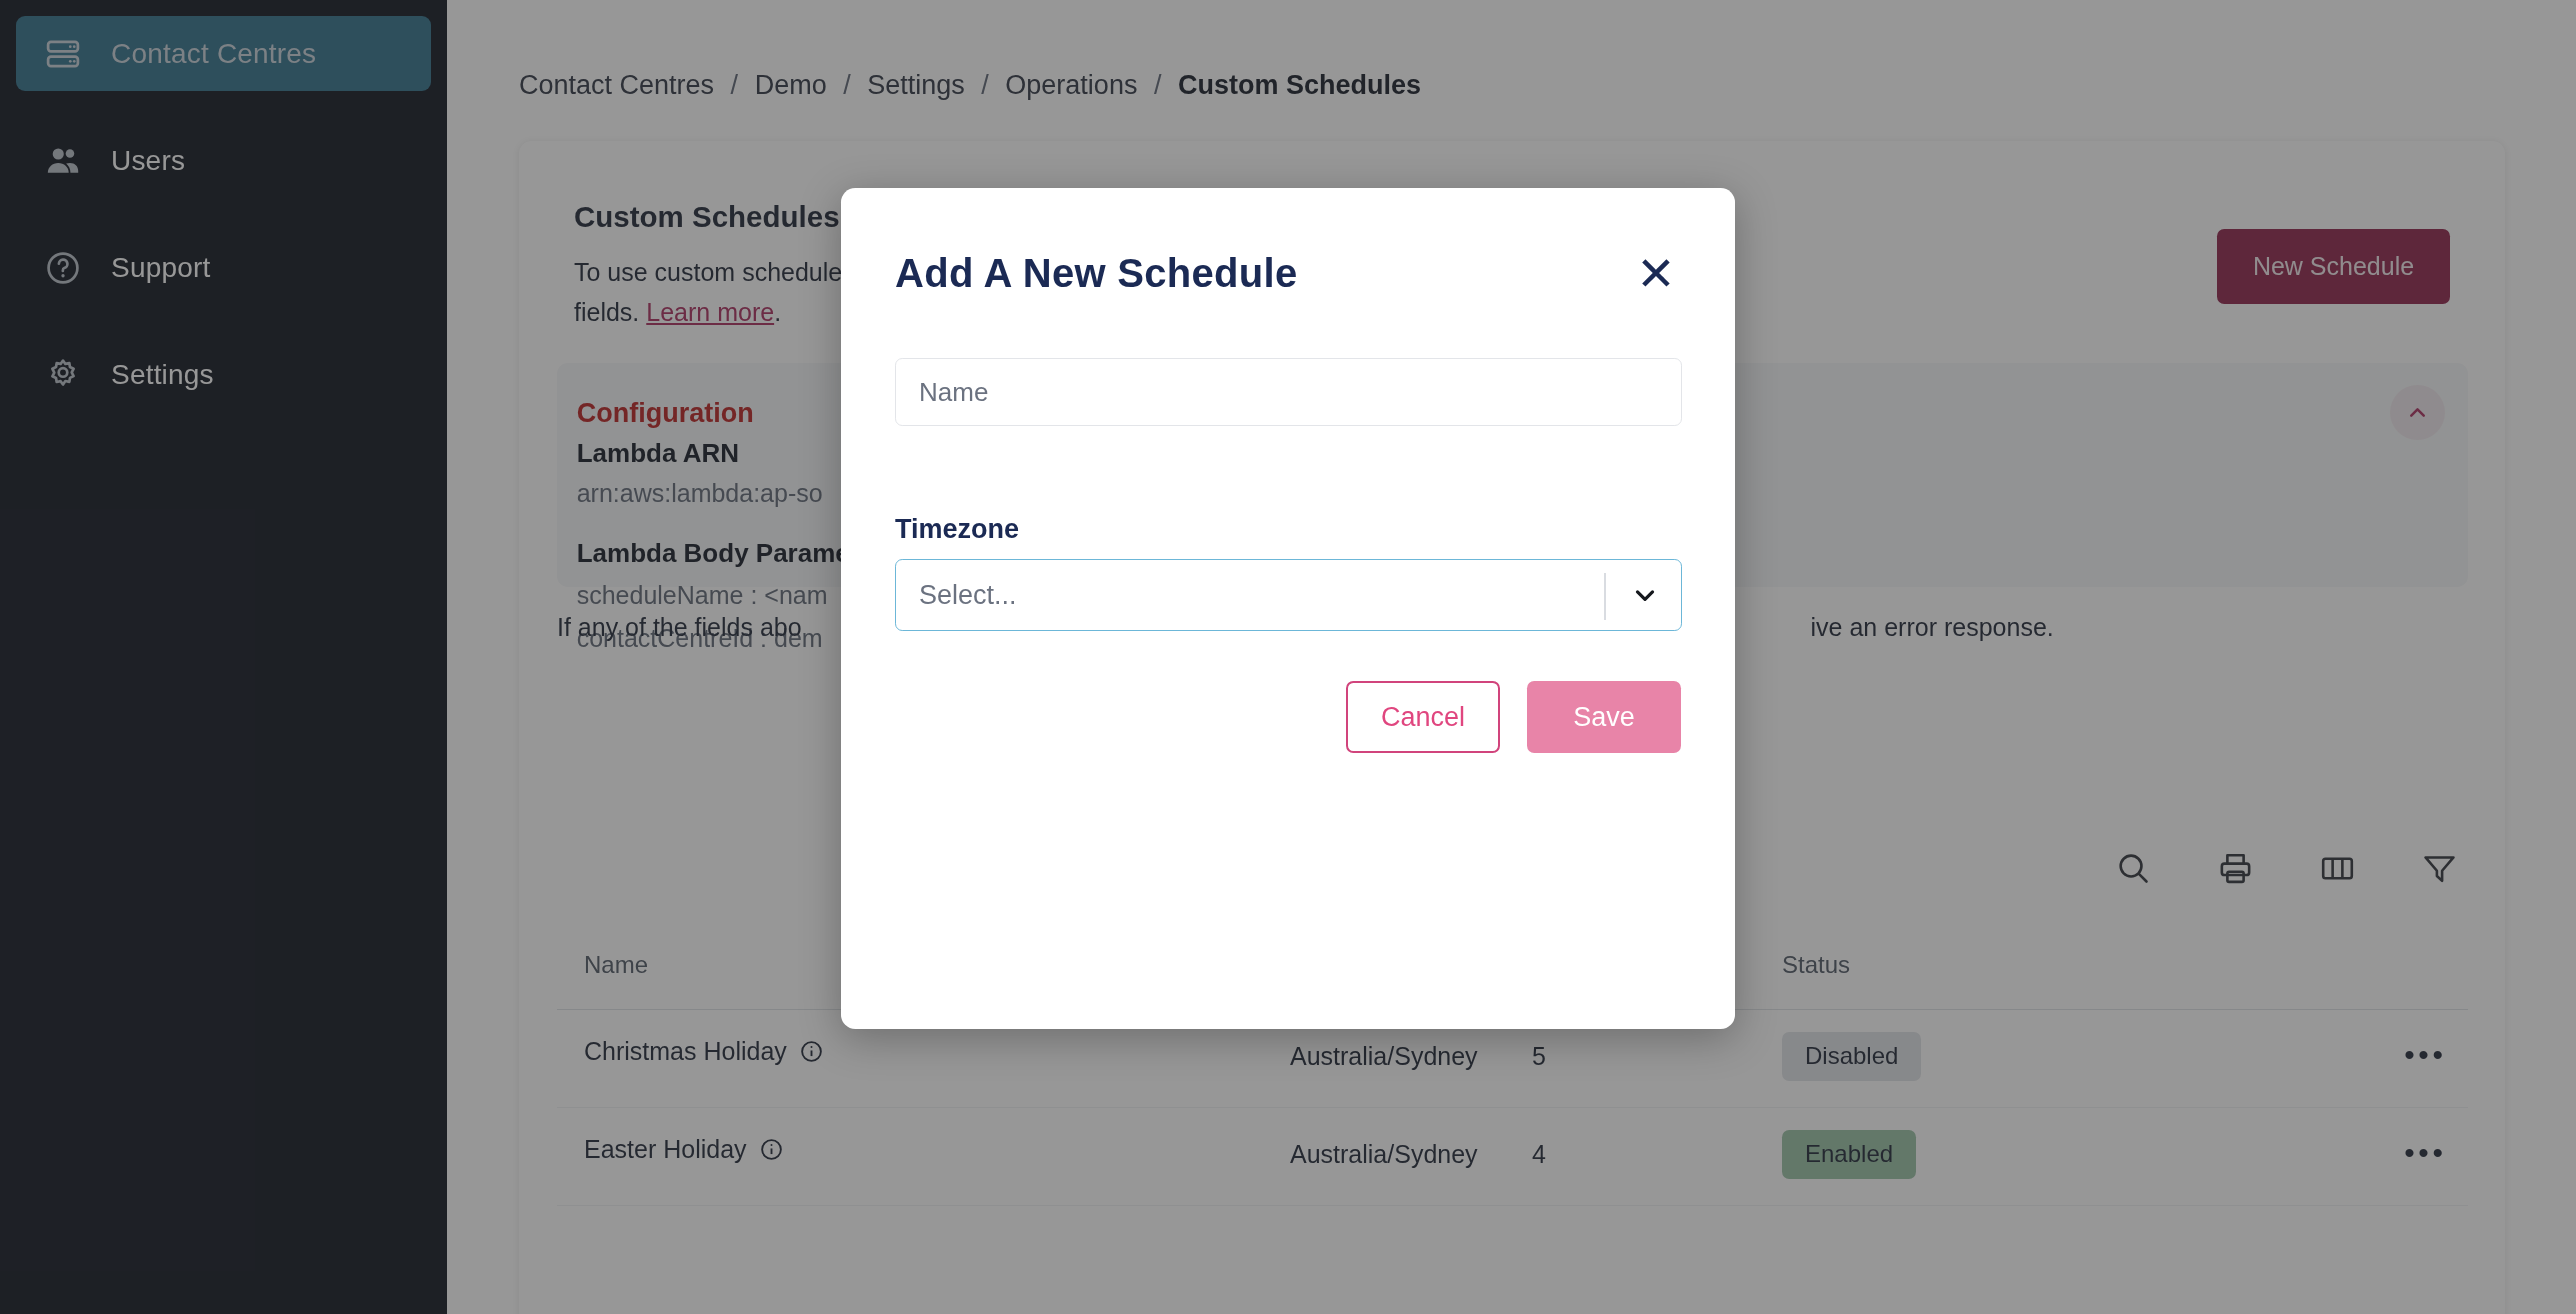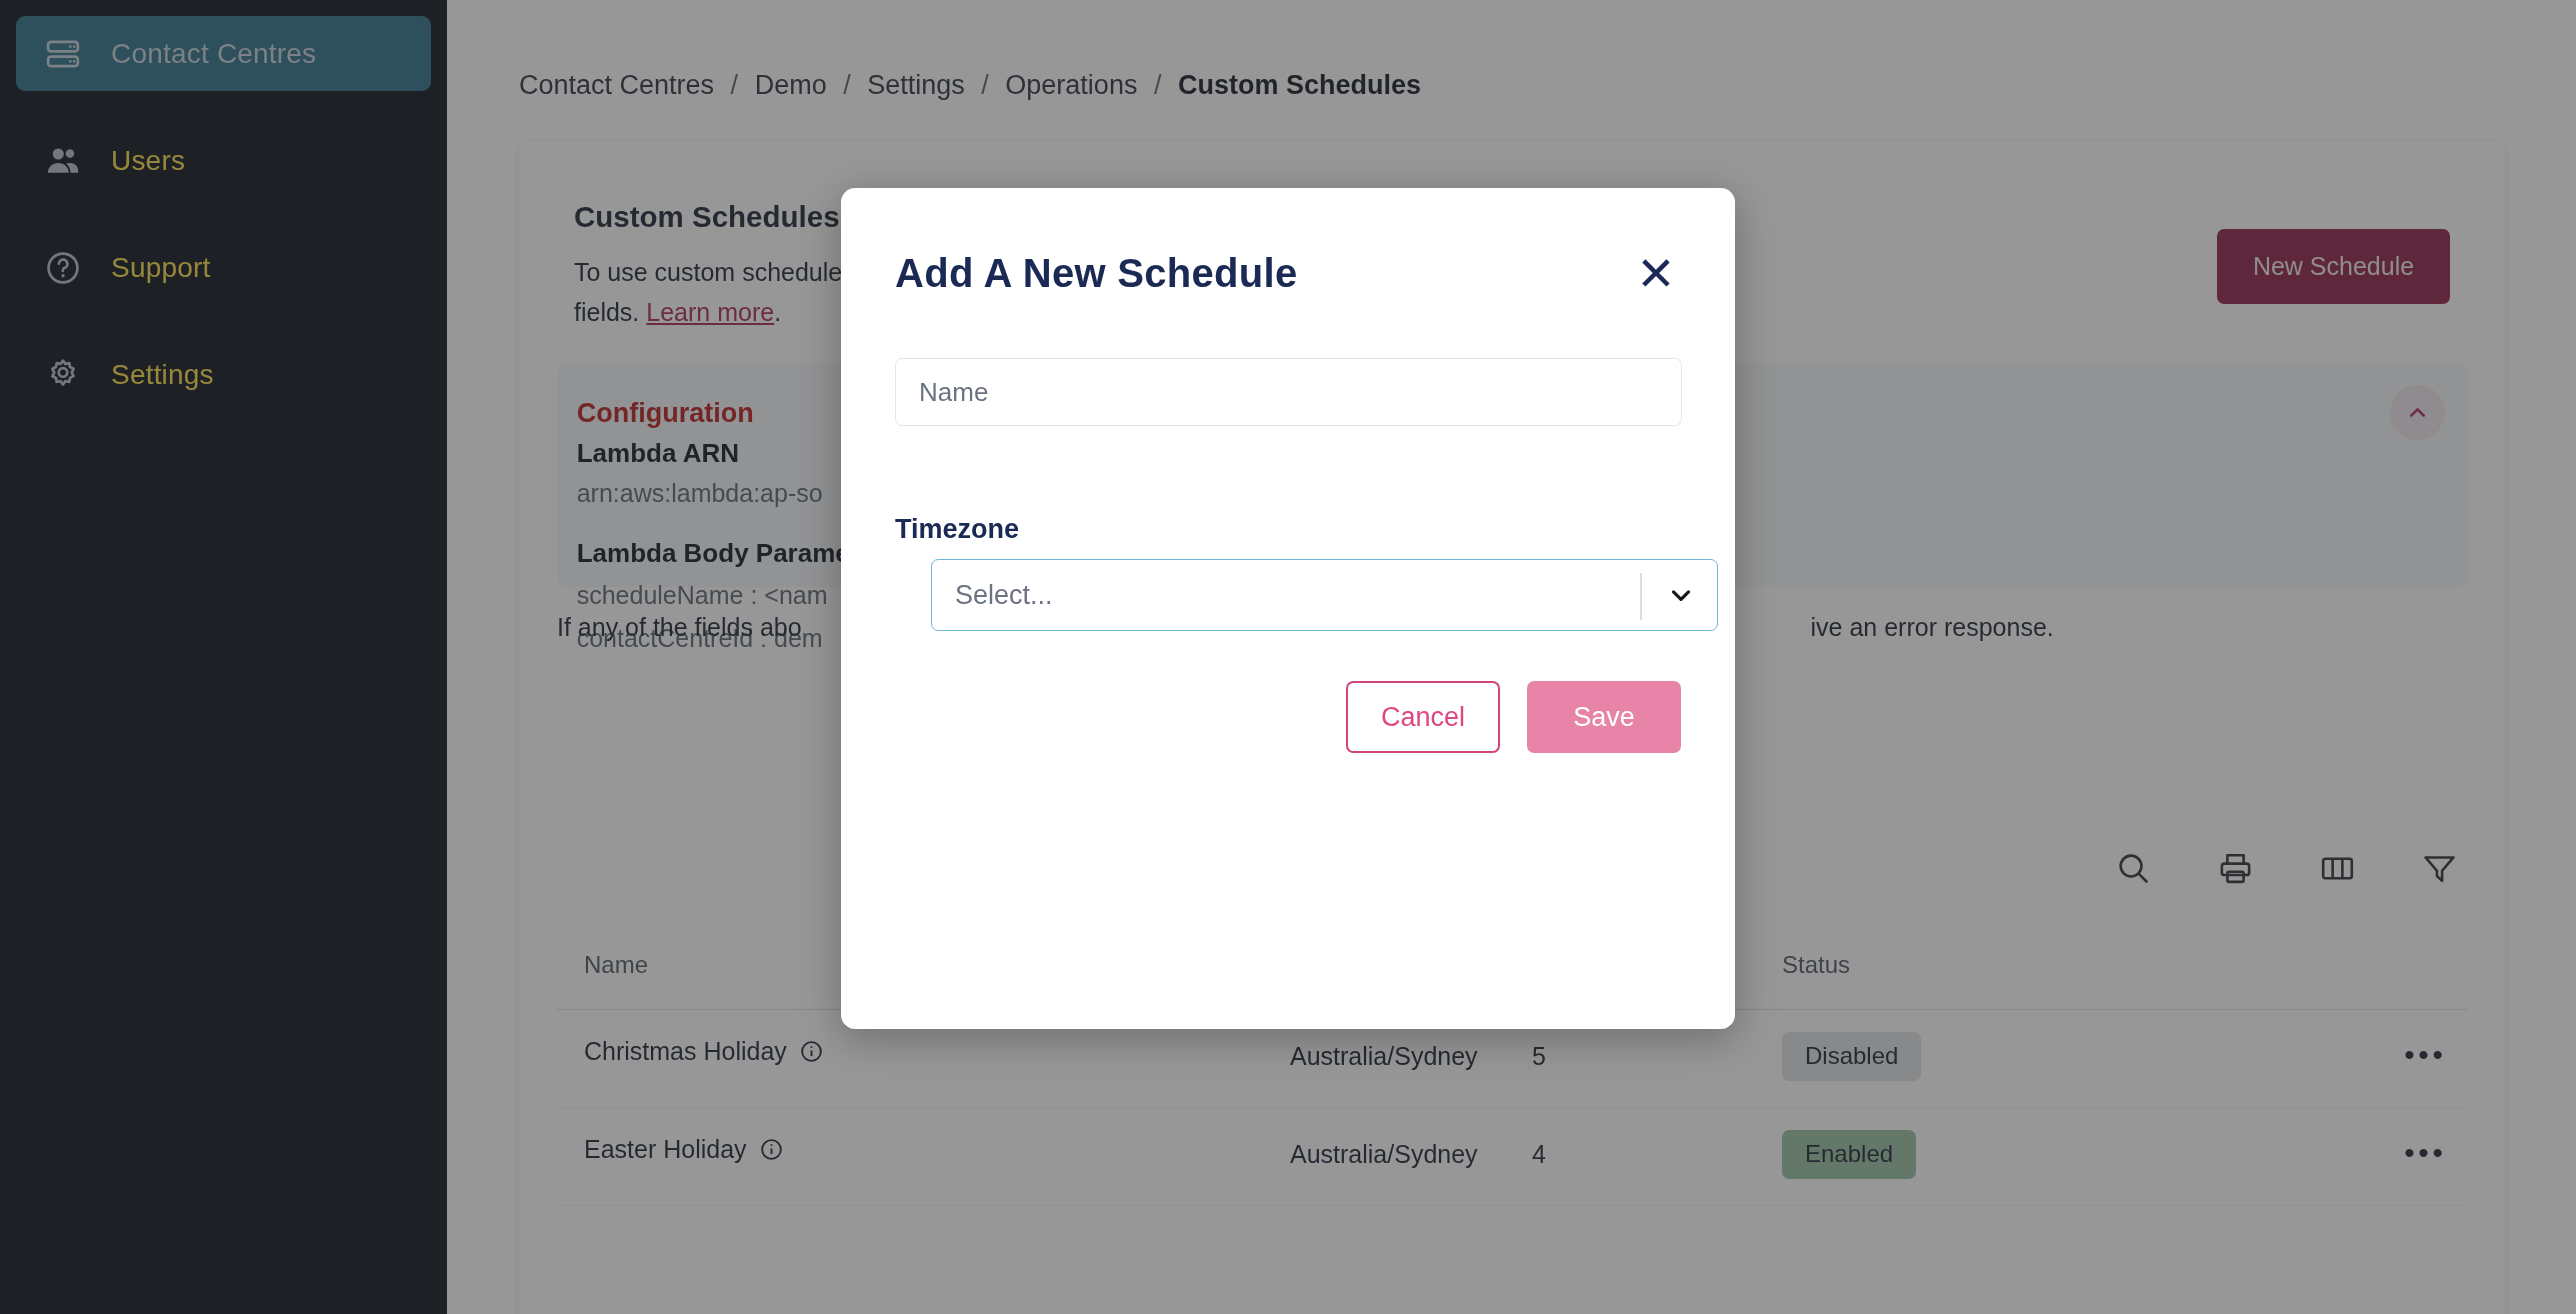--- a/index.html
+++ b/index.html
@@ -27,21 +27,21 @@
     background: #0b101b;
     padding-top: 16px;
     z-index: 2;
   }
   .nav-item {
     display: flex; align-items: center;
     height: 75px;
     margin: 0 16px 0 16px;
     padding-left: 27px;
     border-radius: 9px;
-    color: #fde047;
+    color: #ffffff;
     font-size: 28px;
     letter-spacing: 0.2px;
     cursor: pointer;
   }
   .nav-item.active { background: #2c6e89; color: #c9d2da; }
   .nav-icon {
     width: 39px; height: 39px;
     margin-right: 29px;
     display: flex; align-items: center; justify-content: center;
     flex: 0 0 auto;
@@ -213,21 +213,20 @@
   #tz-label {
     margin-top: 43px; margin-bottom: 14.3px;
     font-size: 27px; font-weight: bold; color: #1b2a54;
   }
   #tz-select {
     position: relative;
     width: 787px; height: 72px;
     border: 1.8px solid #6cb7d8; border-radius: 7.2px;
     display: flex; align-items: center;
     cursor: pointer;
-    margin-left: 36px;
   }
   #tz-placeholder {
     font-size: 27px; color: #6b7280; padding-left: 23px;
   }
   #tz-divider {
     position: absolute; right: 75px; top: 12.5px;
     width: 1.8px; height: 47px; background: #d9dce1;
   }
   #tz-chevron {
     position: absolute; right: 21.5px; top: 50%;

